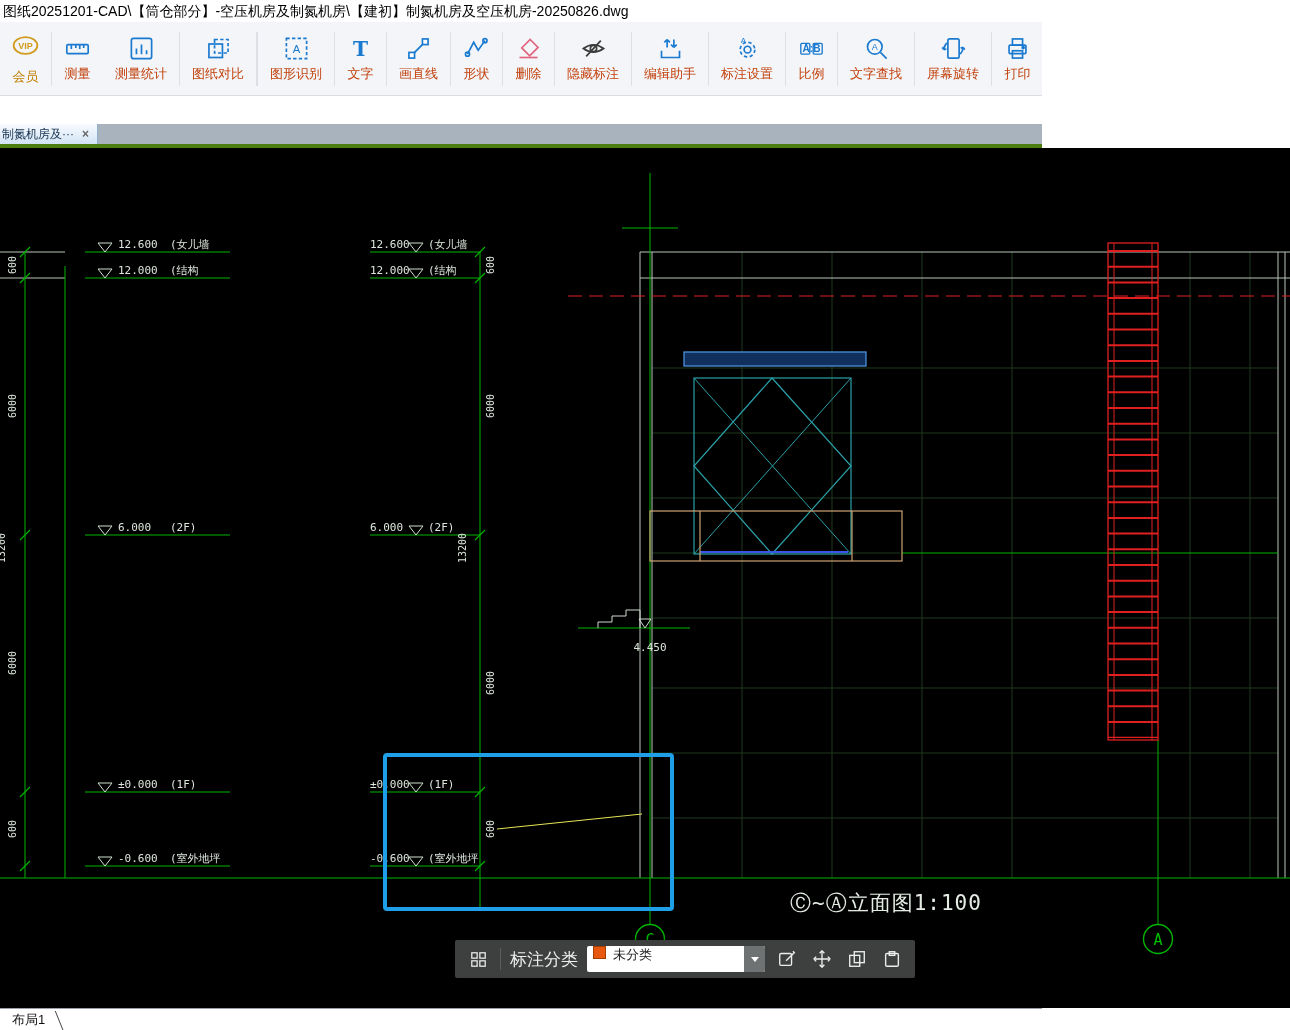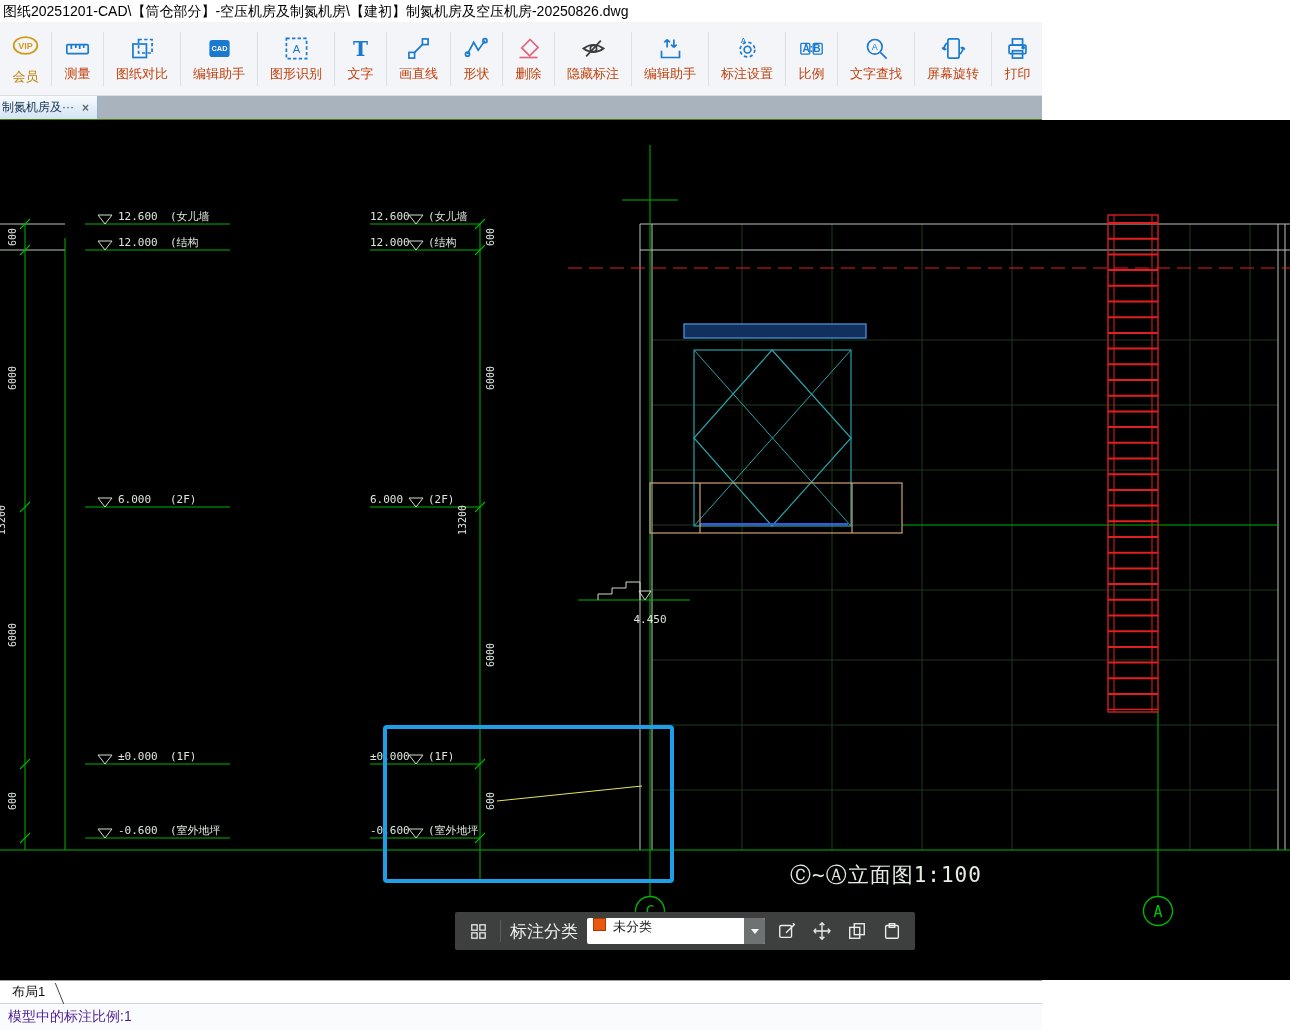--- a/index.html
+++ b/index.html
@@ -17,21 +17,21 @@
   .tb-item { display:flex; flex-direction:column; align-items:center; justify-content:center;
              padding:0 12px; height:100%; cursor:pointer; flex:none; }
   .tb-item svg { width:27px; height:27px; }
   .tb-label { font-size:13px; color:#c2410c; margin-top:3px; white-space:nowrap; }
   .tb-label.gold { color:#c07f00;margin-top:9px; }
   .tb-sep { width:1px; height:54px; background:#dcdfe3; flex:none; }
   .tb-partial { position:absolute; left:1276px; top:10px; }
 
   
   .tab-strip { height:24px; background:#a9b3be; display:flex; align-items:stretch;
-               overflow:hidden; border-bottom:1px solid #4d7c0f; }
+               overflow:hidden; border-bottom:4px solid #4d7c0f;margin-top:28px; }
   .doc-tab { display:flex; align-items:center; margin-left:-14px; padding:0 8px 0 16px;
              background:linear-gradient(#f8fbff,#d2e3f4); border-right:1px solid #8fb0d0;
              font-size:12px; color:#17334f; white-space:nowrap; }
   .doc-tab-close { margin-left:8px; color:#666; font-size:12px; font-weight:bold; cursor:pointer; }
 
   
   .canvas-wrap { position:relative; width:1290px; height:860px; background:#000; }
   svg.cad { position:absolute; inset:0; display:block; }
   svg.cad text { font-family:"DejaVu Sans Mono","DejaVu Sans",monospace; }
 
@@ -82,38 +82,38 @@
     <div class="tb-sep"></div>
 
     <div class="tb-item">
       <svg viewBox="0 0 24 24" fill="none" stroke="#1a7ad0" stroke-width="1.5">
         <rect x="2.5" y="8.5" width="19" height="8" rx="1"></rect>
         <path d="M6.5 8.5 v4 M10.5 8.5 v3 M14 8.5 v4 M17.5 8.5 v3"></path>
       </svg>
       <span class="tb-label">测量</span>
     </div>
 
+    <div class="tb-item">
+      <svg viewBox="0 0 24 24" fill="none" stroke="#1a7ad0" stroke-width="1.5">
+        <rect x="3" y="3" width="18" height="18" rx="2"></rect>
+        <path d="M7.5 17 v-5 M12 17 v-8.5 M16.5 17 v-3.5"></path>
+      </svg>
+      <span class="tb-label">测量统计</span>
+    </div>
     <div class="tb-sep"></div>
 
     <div class="tb-item">
       <svg viewBox="0 0 24 24" fill="none" stroke="#1a7ad0" stroke-width="1.5">
         <rect x="3.5" y="8" width="12" height="12"></rect>
         <rect x="8.5" y="4" width="12" height="12" stroke-dasharray="3 2"></rect>
       </svg>
       <span class="tb-label">图纸对比</span>
     </div>
     <div class="tb-sep"></div>
 
-    <div class="tb-item">
-      <svg viewBox="0 0 24 24">
-        <rect x="3" y="4.5" width="18" height="15" rx="2.5" fill="#1a7ad0"></rect>
-        <text x="12" y="14.5" font-size="6.5" font-weight="bold" fill="#fff" text-anchor="middle">CAD</text>
-      </svg>
-      <span class="tb-label">编辑助手</span>
-    </div>
     <div class="tb-sep"></div>
 
     <div class="tb-item">
       <svg viewBox="0 0 24 24" fill="none" stroke="#1a7ad0" stroke-width="1.5">
         <rect x="3" y="3" width="18" height="18" stroke-dasharray="3 2"></rect>
         <text x="12" y="16" font-size="10" fill="#1a7ad0" stroke="none" text-anchor="middle">A</text>
       </svg>
       <span class="tb-label">图形识别</span>
     </div>
     <div class="tb-sep"></div>

